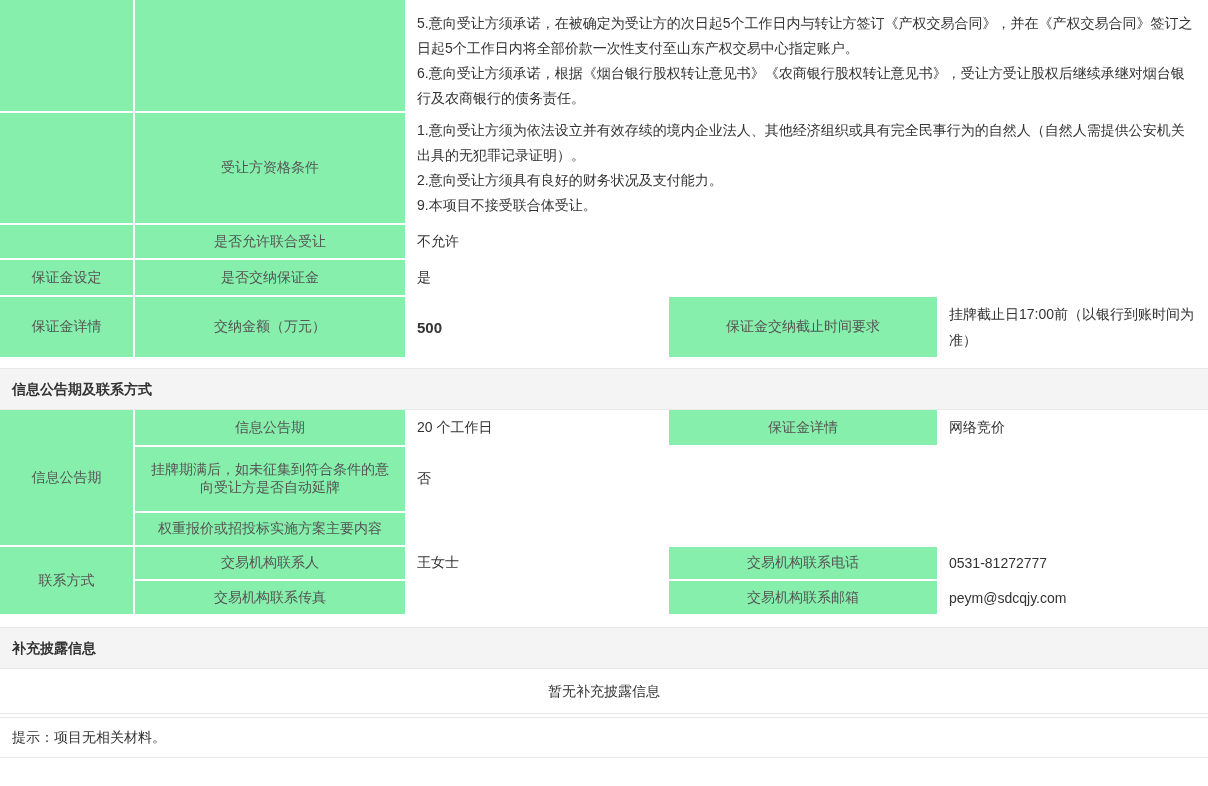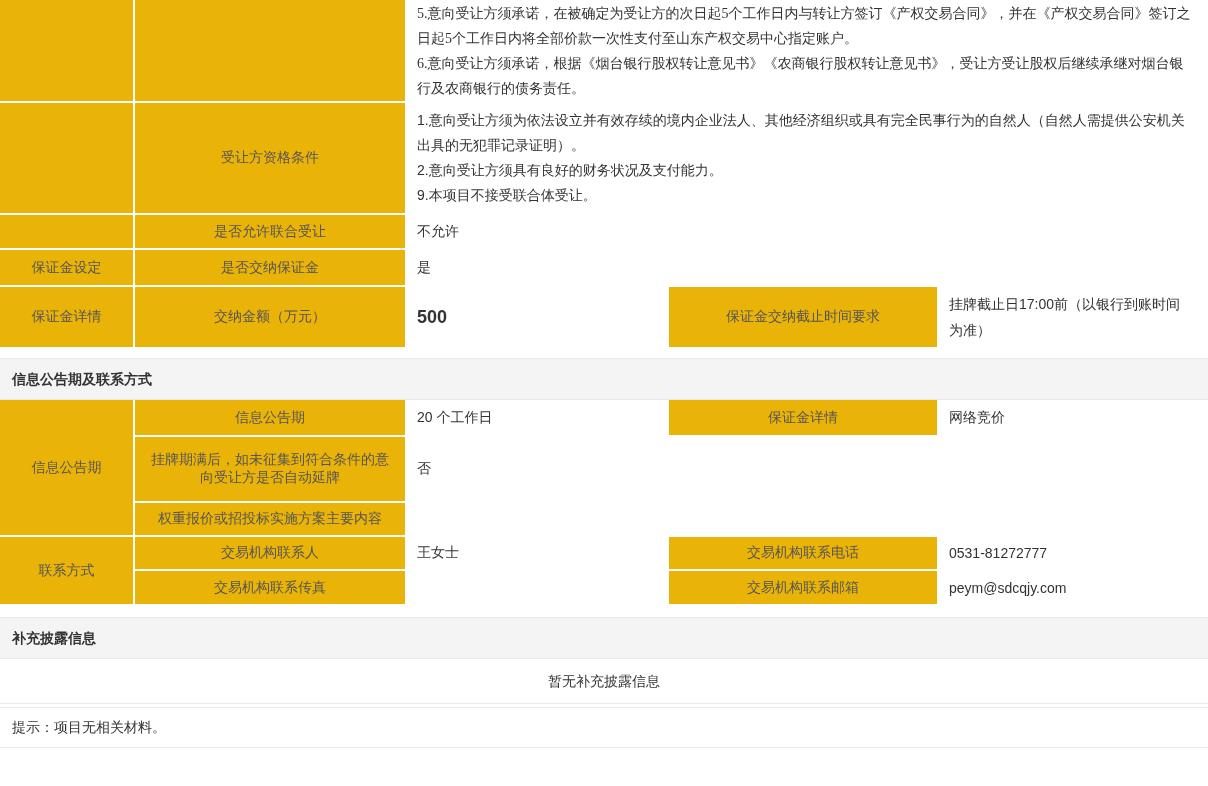--- a/index.html
+++ b/index.html
@@ -12,28 +12,28 @@
     width:1208px;table-layout:fixed;
     border-collapse:separate;border-spacing:0;
   }
   table.t td{
     box-sizing:border-box;
     vertical-align:middle;
     border-bottom:2px solid #fff;
     word-break:break-all;
   }
   
-  td.g{background:#eab308;text-align:center;color:#555;padding:0 14px;}
+  td.g{background:#86efac;text-align:center;color:#555;padding:0 14px;}
   td.c1{border-right:2px solid #fff;}
   
   td.w{background:#fff;border-bottom:2px solid #f0f0f0;color:#333;text-align:left;padding:0 14px 0 12px;}
   td.para{vertical-align:middle;}
   td.para p{margin:0;line-height:25px;}
-  td.para-top{vertical-align:top;padding-top:1px;font-family:Liberation Serif, serif;}
-  .bold-num{font-weight:bold;font-size:18px;}
+  td.para-top{vertical-align:top;padding-top:11px;}
+  .bold-num{font-weight:bold;font-size:15px;}
   .wrapval{line-height:26px;display:inline-block;padding:4px 0;}
 
   
   .rA td{height:103px;}
   .rB td{height:112px;}
   .rC td{height:35px;}
   .rD td{height:37px;}
   .rE td{height:58px;}
   .rF td{height:37px;}
   .rG td{height:66px;}

